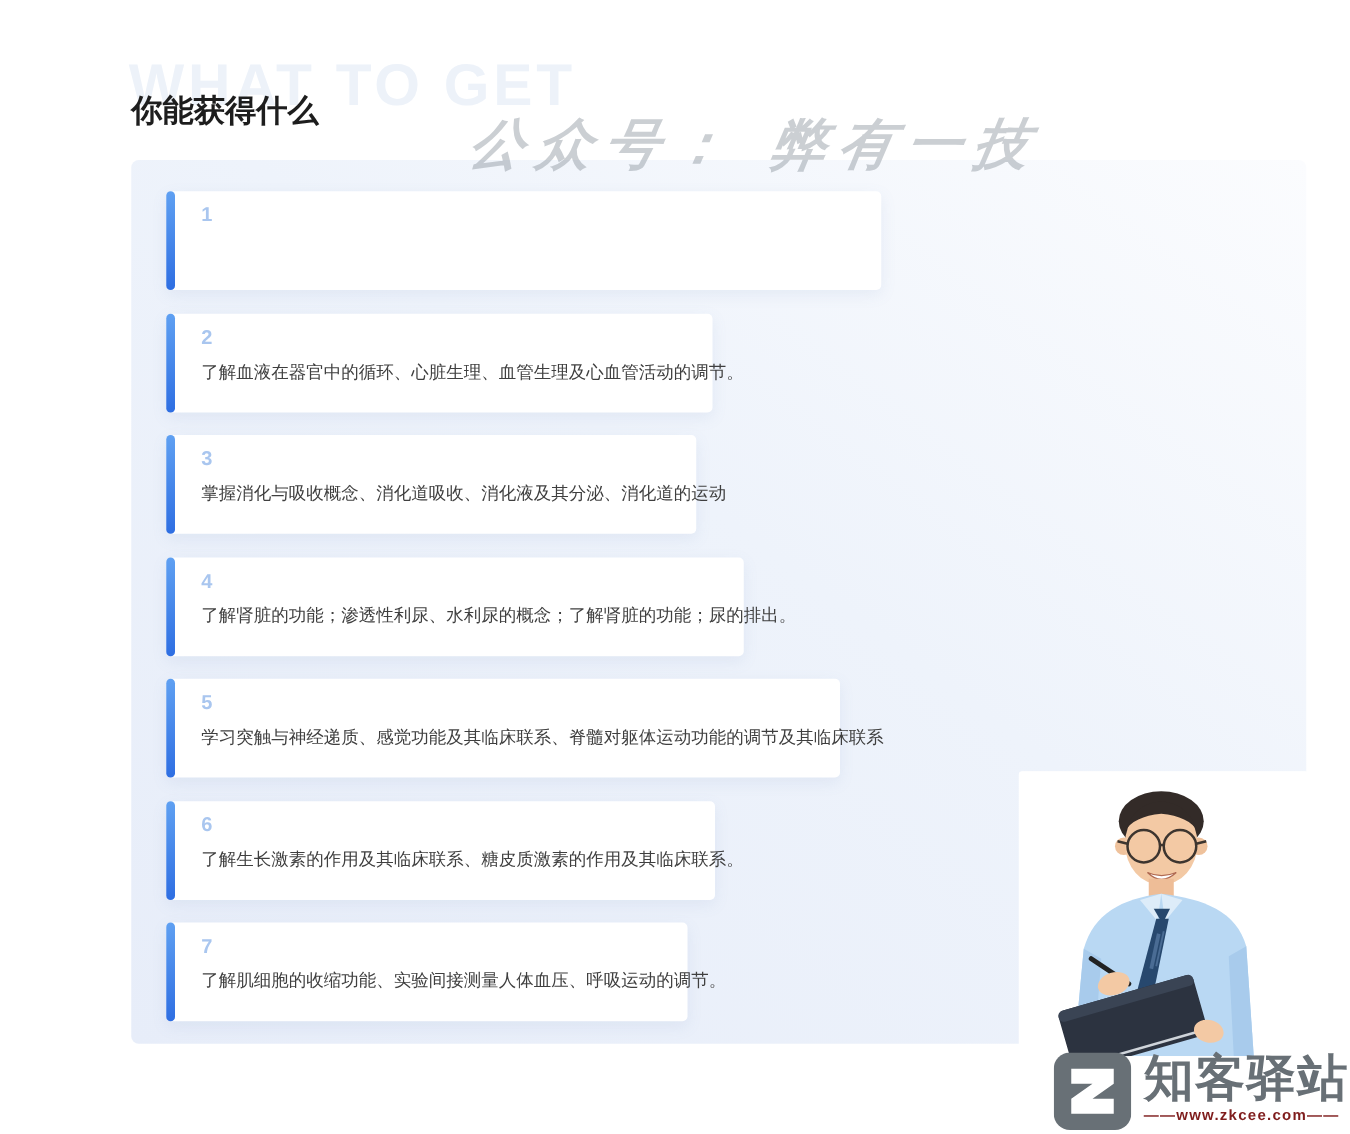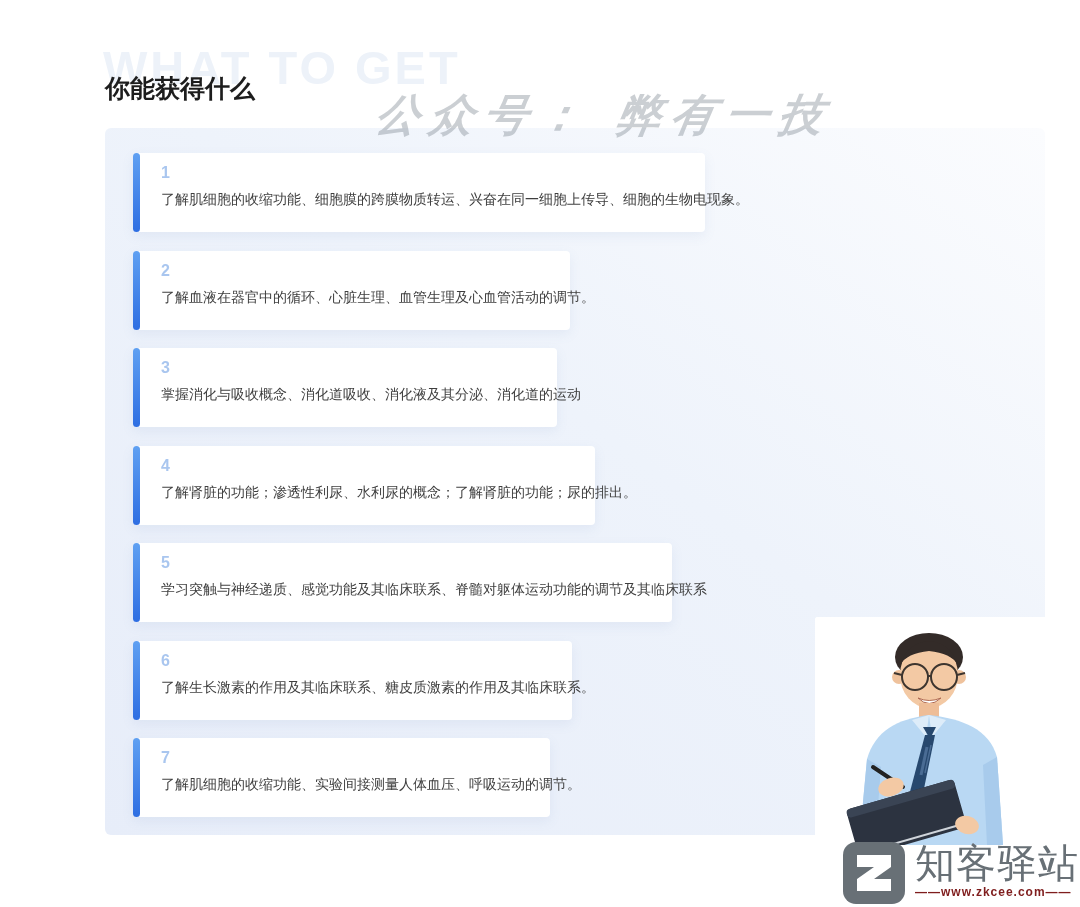--- a/index.html
+++ b/index.html
@@ -71,21 +71,21 @@
 
   
   .logo{
     position:absolute; left:803px; top:842px; height:64px;
     display:flex; align-items:flex-start; z-index:6;
   }
   .logo-mark{ width:62px; height:62px; flex:0 0 62px; }
   .logo-right{ margin-left:10px; display:flex; flex-direction:column; }
   .logo-name-row{ display:flex; align-items:flex-start; }
   .logo-name{
-    font-size:40px; font-weight:400; color:#687076;
+    font-size:40px; font-weight:700; color:#687076;
     letter-spacing:1px; line-height:42px; white-space:nowrap;
   }
   .plane{ width:20px; height:20px; margin-left:2px; margin-top:-2px; }
   .logo-url{
     font-size:12px; font-weight:700; color:#7f1d1d;
     letter-spacing:1px; margin-top:1px; white-space:nowrap;
   }
 </style>
 </head>
 <body>
@@ -94,21 +94,20 @@
 
   <div class="ghost-title">WHAT TO GET</div>
   <div class="page-title">你能获得什么</div>
   <div class="watermark">公众号： 弊有一技</div>
 
   <div class="panel">
 
     <div class="card">
       <span class="accent"></span>
       <div class="num">1</div>
-      <div class="txt">了解肌细胞的收缩功能、细胞膜的跨膜物质转运、兴奋在同一细胞上传导、细胞的生物电现象。</div>
     </div>
 
     <div class="card">
       <span class="accent"></span>
       <div class="num">2</div>
       <div class="txt">了解血液在器官中的循环、心脏生理、血管生理及心血管活动的调节。</div>
     </div>
 
     <div class="card">
       <span class="accent"></span>

